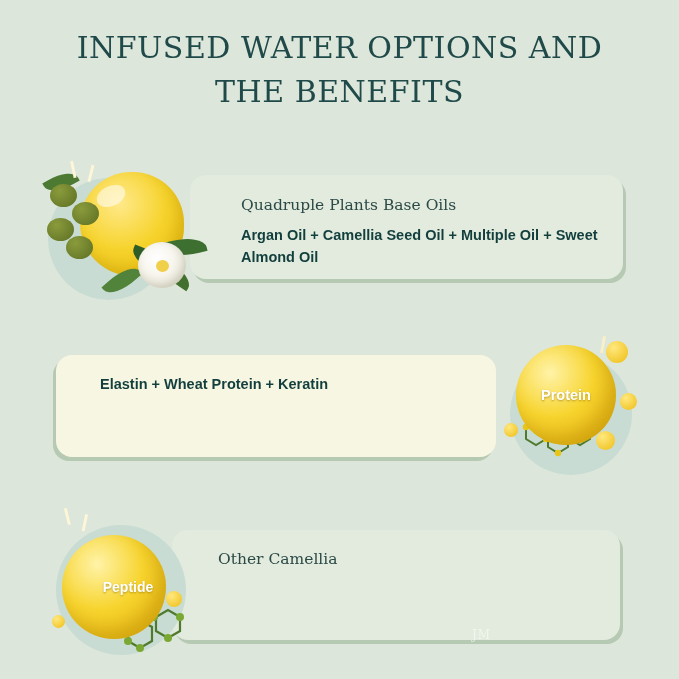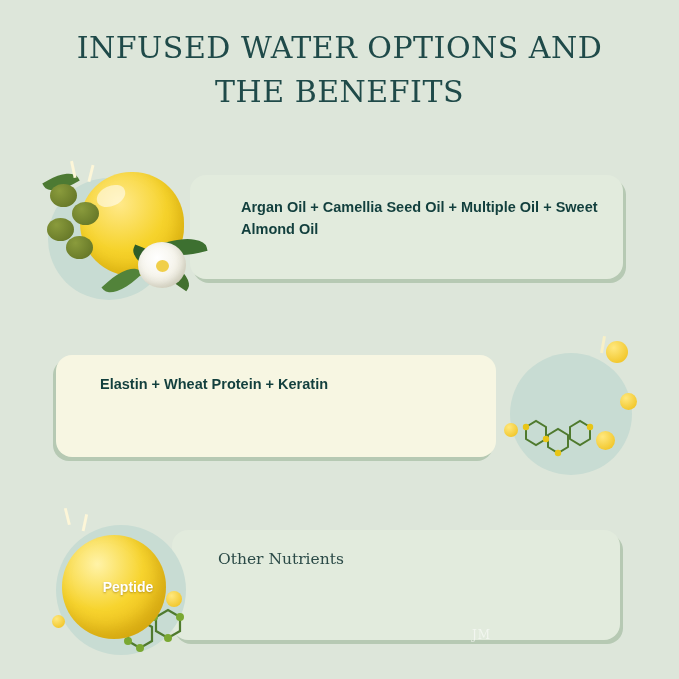--- a/index.html
+++ b/index.html
@@ -245,20 +245,21 @@
 <body>
 
 <div class="page">
 
   <div class="title">
     <span class="line">INFUSED WATER OPTIONS AND</span>
     <span class="line">THE BENEFITS</span>
   </div>
 
   <div class="card" id="card-1">
+    <p class="card-label">Quadruple Plants Base Oils</p>
     <p class="card-value">Argan Oil + Camellia Seed Oil + Multiple Oil + Sweet Almond Oil</p>
   </div>
 
   <div class="art" id="art-1">
     <div class="disc"></div>
     <div class="leaf l1"></div>
     <div class="olive o1"></div>
     <div class="olive o3"></div>
     <div class="oil-blob"></div>
     <div class="oil-hi"></div>
@@ -290,25 +291,28 @@
         <polygon points="34,26 44,20 54,26 54,38 44,44 34,38"></polygon>
         <polygon points="56,18 66,12 76,18 76,30 66,36 56,30"></polygon>
       </g>
       <g fill="#e8c516">
         <circle cx="12" cy="18" r="3.2"></circle>
         <circle cx="32" cy="30" r="3.2"></circle>
         <circle cx="44" cy="44" r="3.2"></circle>
         <circle cx="76" cy="18" r="3.2"></circle>
       </g>
     </svg>
+    <div class="sphere">
+      <span class="sphere-text">Protein</span>
+    </div>
     <div class="sparkle s1">❙</div>
   </div>
 
   <div class="card" id="card-3">
-    <p class="card-label">Other Nutrients</p>
+    <p class="card-label">Other Camellia</p>
   </div>
 
   <div class="art" id="art-3">
     <div class="disc"></div>
     <svg class="hex" viewBox="0 0 110 76">
       <g fill="none" stroke="#4f7a2e" stroke-width="2.2">
         <polygon points="14,20 26,13 38,20 38,34 26,41 14,34"></polygon>
         <polygon points="40,34 52,27 64,34 64,48 52,55 40,48"></polygon>
         <polygon points="12,44 24,37 36,44 36,58 24,65 12,58"></polygon>
       </g>

